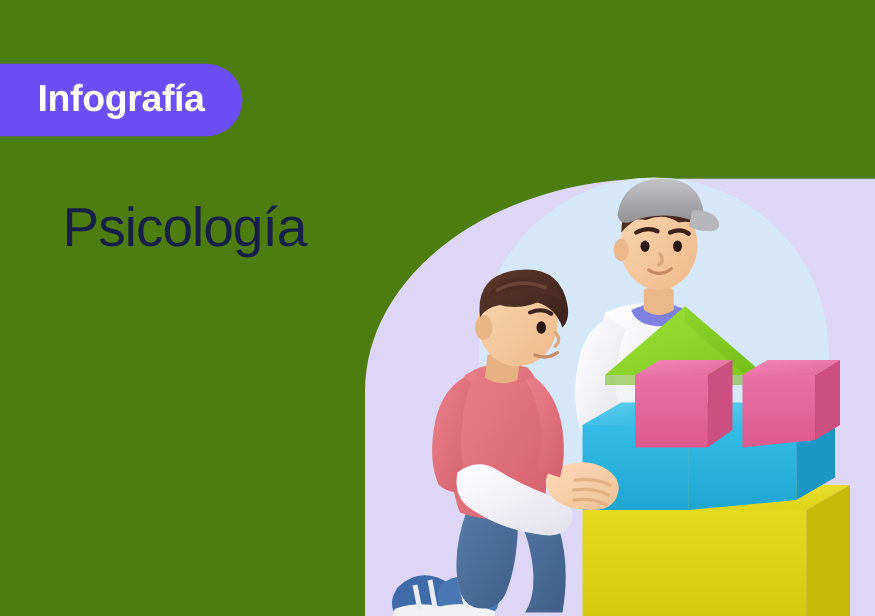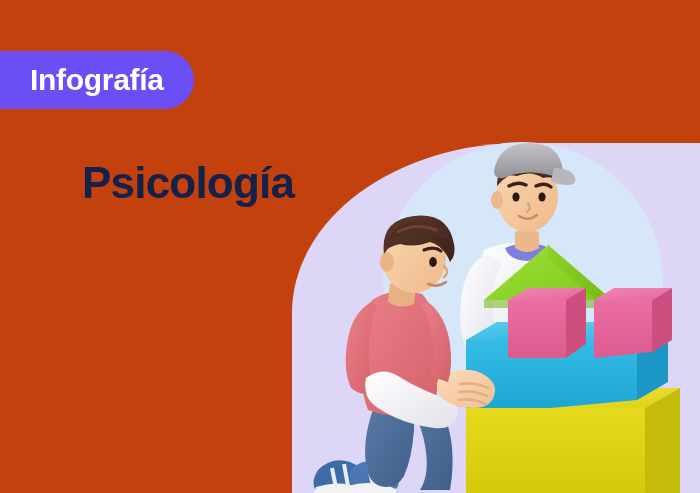--- a/index.html
+++ b/index.html
@@ -4,21 +4,21 @@
 <style>
   * { margin:0; padding:0; box-sizing:border-box; }
   html, body {
     width:700px; height:493px;
     font-family:"Liberation Sans", sans-serif;
     overflow:hidden;
   }
   #canvas{
     position:relative;
     width:700px; height:493px;
-    background:#c2410c;
+    background:#4d7c0f;
     overflow:hidden;
   }
 
   
   .blob-purple{
     position:absolute;
     left:292px; top:143px;
     width:460px; height:400px;
     background:#ded6f6;
     border-radius:220px 0 0 0 / 200px 0 0 0;
@@ -50,24 +50,23 @@
     line-height:1;
   }
 
   
   .title{
     position:absolute;
     left:50px; top:157px;
     width:330px;
     color:#16214a;
     font-size:44px;
-    font-weight:bold;
+    font-weight:normal;
     line-height:1.20;
     letter-spacing:-0.8px;
-    margin-left:32px;
   }
   .title-line{ display:block; }
 
   
   .illu{ position:absolute; left:0; top:0; width:700px; height:493px; }
 </style>
 </head>
 <body>
 
 <div id="canvas">

